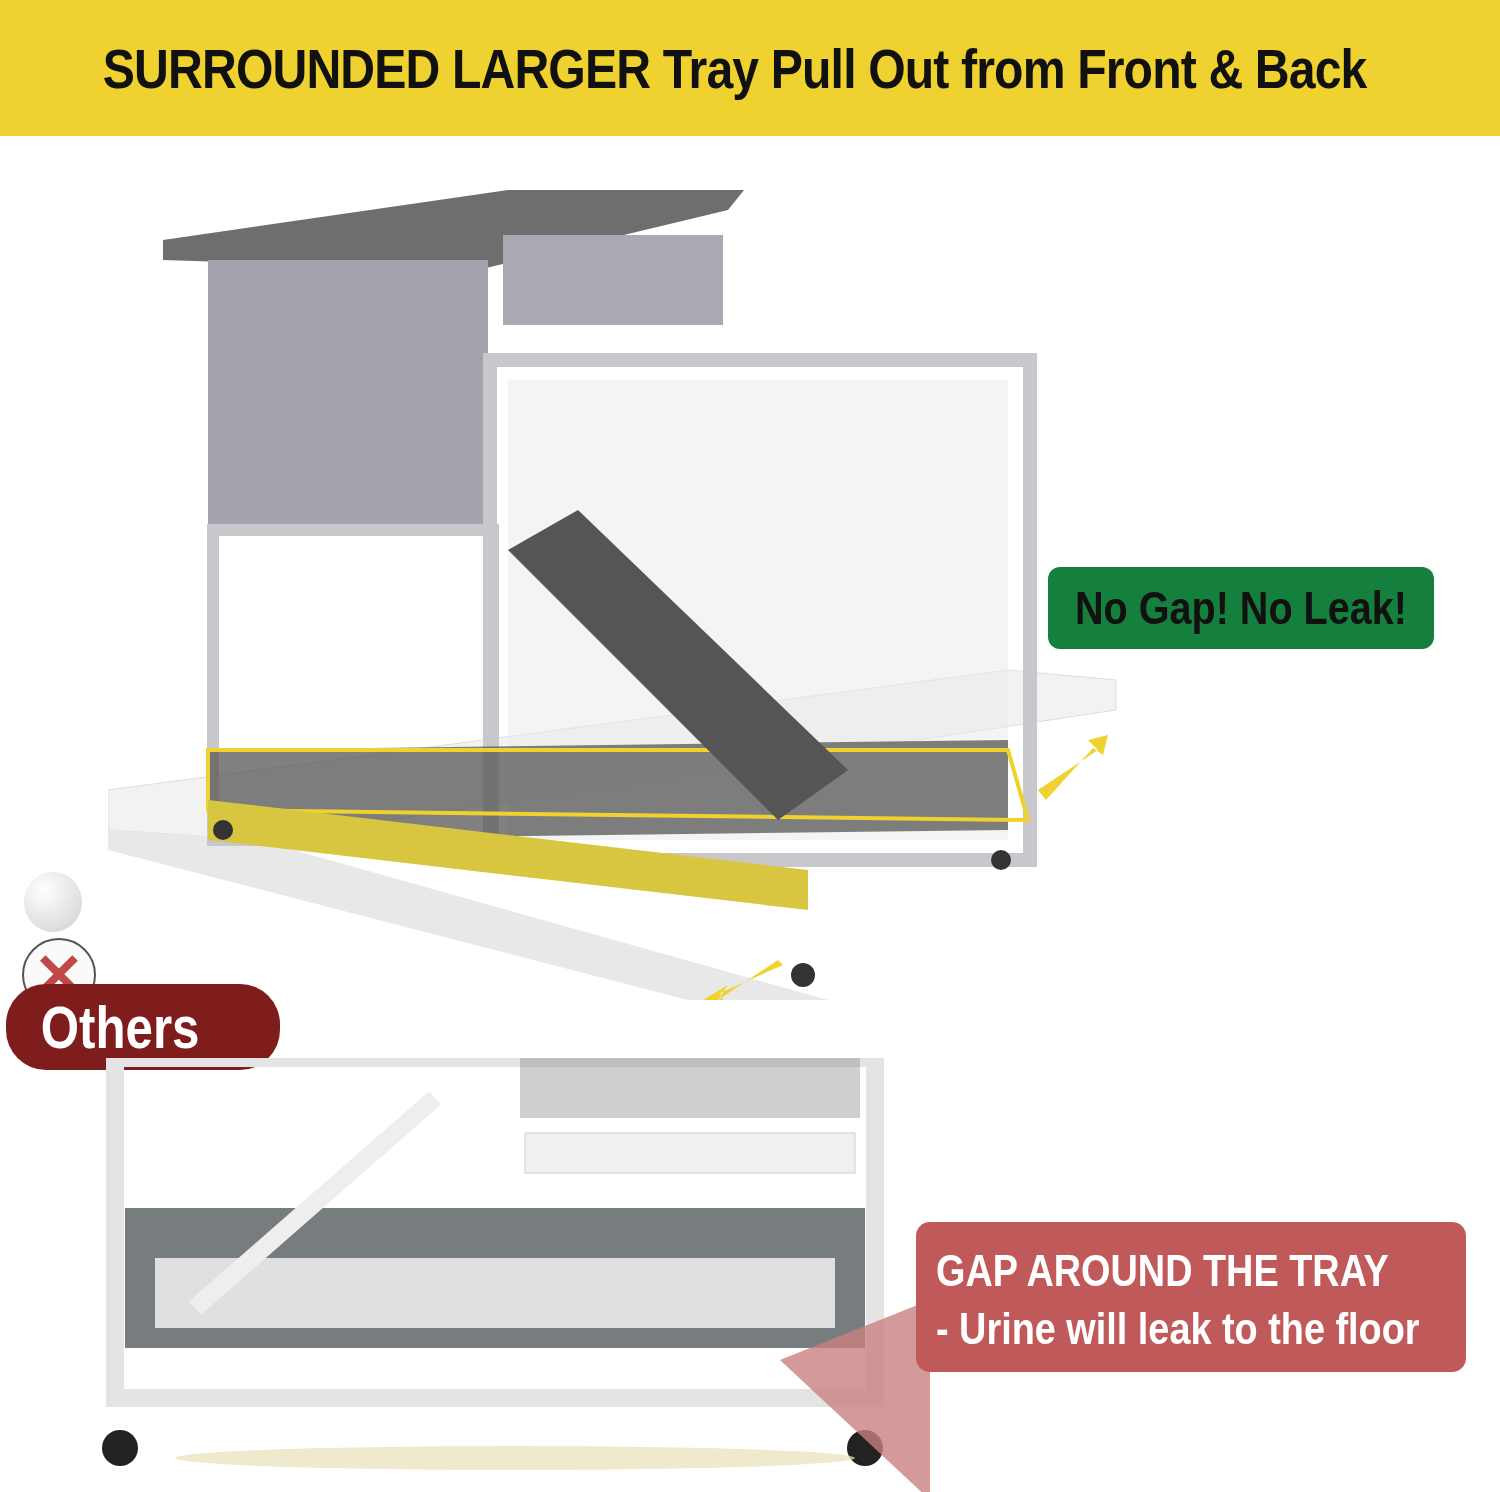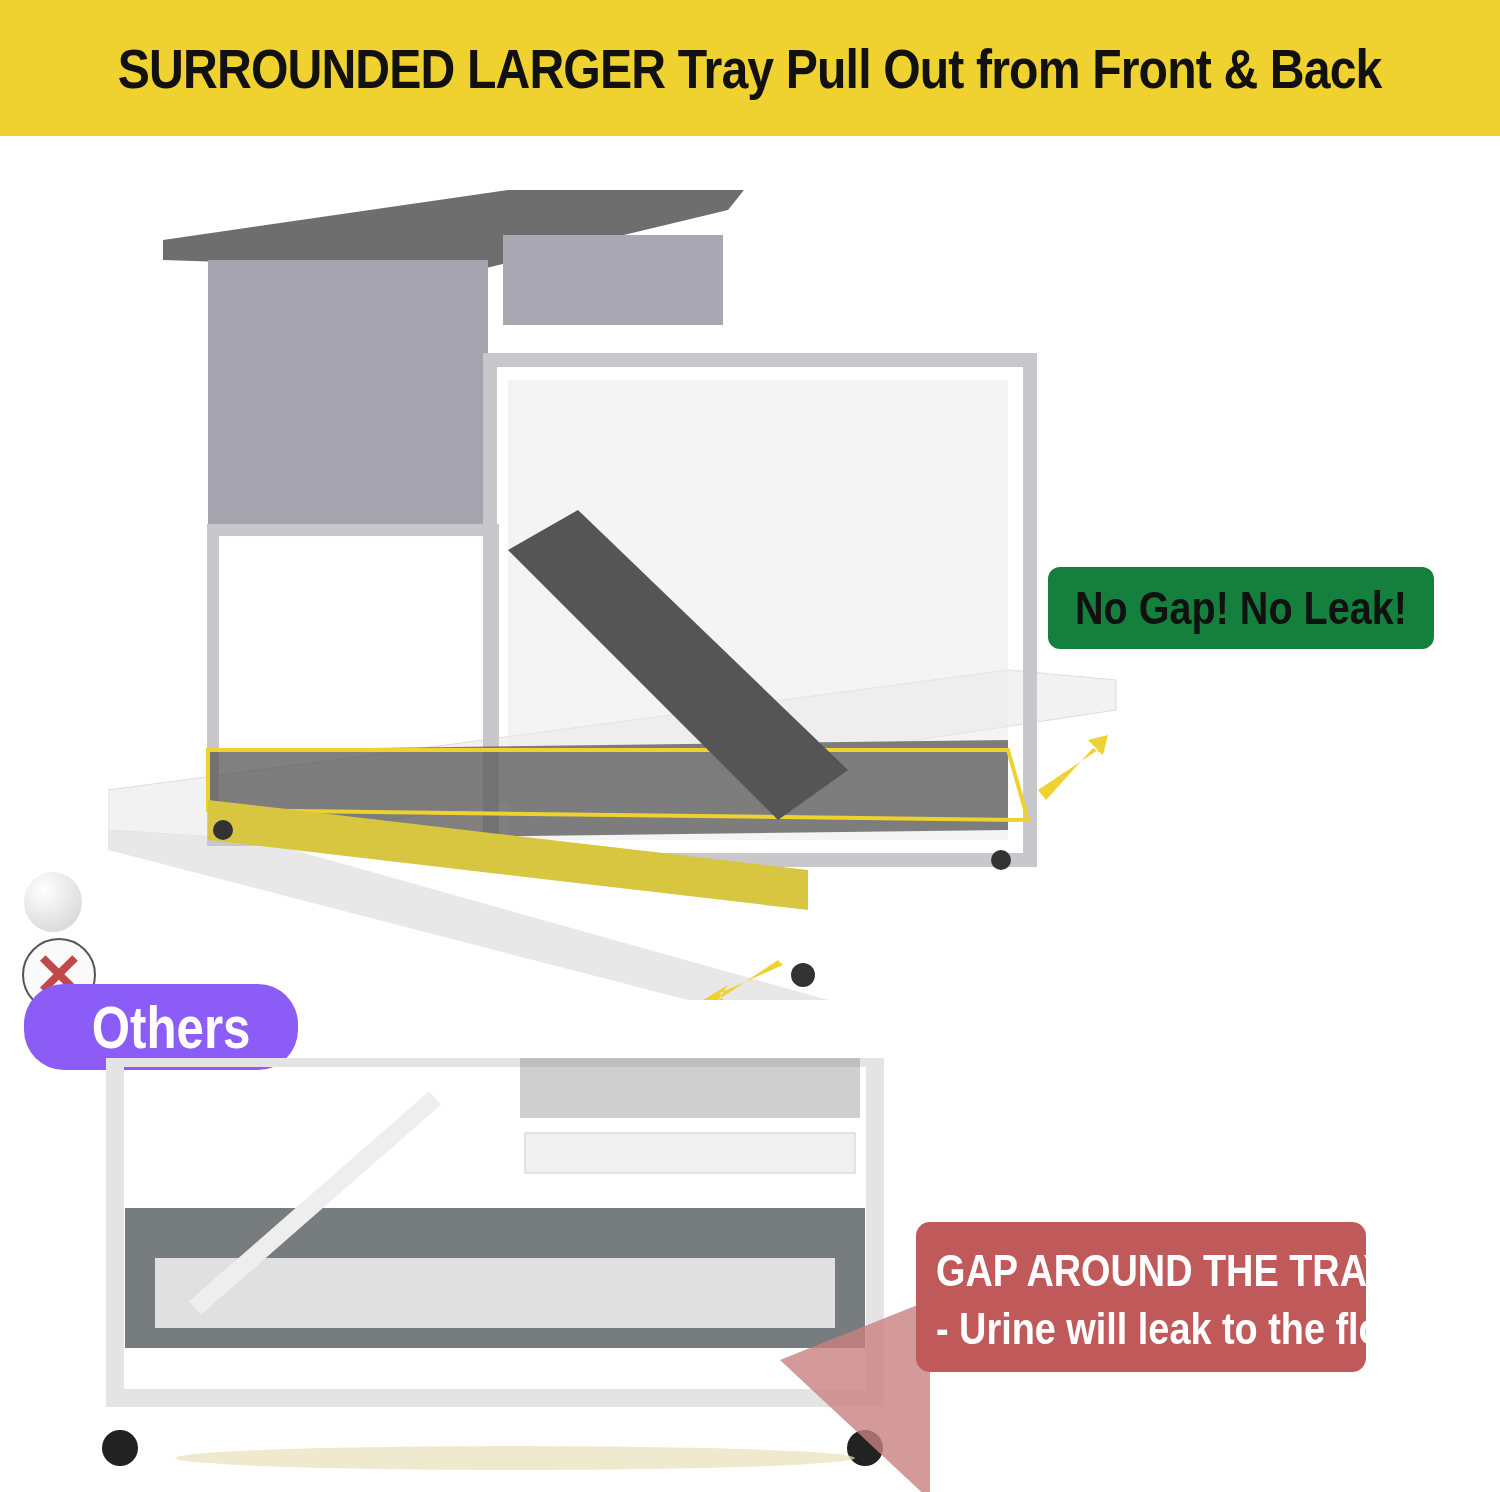--- a/index.html
+++ b/index.html
@@ -1,23 +1,23 @@
 <!DOCTYPE html>
 <html><head>
 <meta charset="utf-8">
 <style>
   html,body{margin:0;padding:0;background:#fff;}
   body{width:1500px;height:1492px;position:relative;overflow:hidden;font-family:"Liberation Sans",sans-serif;}
-  .banner{position:absolute;left:0;top:0;width:1500px;height:136px;background:#efd22f;display:flex;align-items:center;justify-content:center;}
+  .banner{position:absolute;left:0;top:0;width:1500px;height:136px;background:#efd22f;display:flex;align-items:center;justify-content:flex-start;}
   .banner span{font-size:56px;font-weight:bold;color:#111;letter-spacing:-1px;transform:scaleX(0.86);white-space:nowrap;}
   .nogap{position:absolute;left:1048px;top:567px;width:386px;height:82px;background:#15803d;border-radius:12px;display:flex;align-items:center;justify-content:center;}
   .nogap span{font-size:46px;font-weight:bold;color:#111;transform:scaleX(0.86);white-space:nowrap;}
-  .others{position:absolute;left:24px;top:984px;width:274px;height:86px;background:#8b5cf6;border-radius:40px;display:flex;align-items:center;justify-content:center;padding-right:14px;box-sizing:border-box;}
+  .others{position:absolute;left:6px;top:984px;width:274px;height:86px;background:#7f1d1d;border-radius:40px;display:flex;align-items:center;justify-content:flex-start;padding-right:14px;box-sizing:border-box;}
   .others span{font-size:60px;font-weight:bold;color:#fff;transform:scaleX(0.82);transform-origin:right center;white-space:nowrap;}
-  .gapbox{position:absolute;left:916px;top:1222px;width:450px;height:150px;background:#c05a5a;border-radius:14px;color:#fff;padding:20px 20px;box-sizing:border-box;}
+  .gapbox{position:absolute;left:916px;top:1222px;width:550px;height:150px;background:#c05a5a;border-radius:14px;color:#fff;padding:20px 20px;box-sizing:border-box;}
   .gapbox div{font-size:44px;font-weight:bold;line-height:58px;transform:scaleX(0.86);transform-origin:left center;white-space:nowrap;}
   .gaptail{position:absolute;left:780px;top:1300px;width:0;height:0;border-top:60px solid transparent;border-right:150px solid #c98080;border-bottom:140px solid transparent;opacity:.8;}
   .xcircle{position:absolute;left:22px;top:938px;width:70px;height:70px;border-radius:50%;background:#fafafa;border:2px solid #555;display:flex;align-items:center;justify-content:center;color:#c04848;font-size:60px;font-weight:bold;}
   .head{position:absolute;left:24px;top:872px;width:58px;height:60px;border-radius:50%;background:radial-gradient(circle at 35% 30%,#fff,#cfcfcf);}
   .hutch1{position:absolute;left:108px;top:150px;width:1010px;height:850px;}
   .hutch2{position:absolute;left:95px;top:1058px;width:800px;height:420px;}
 </style>
 </head>
 <body>
 

